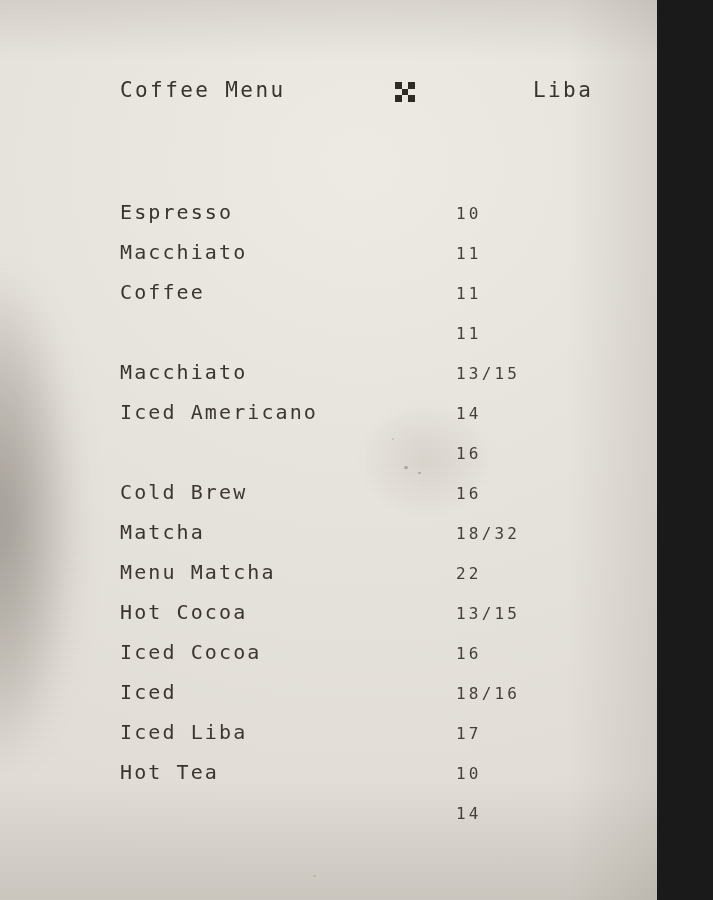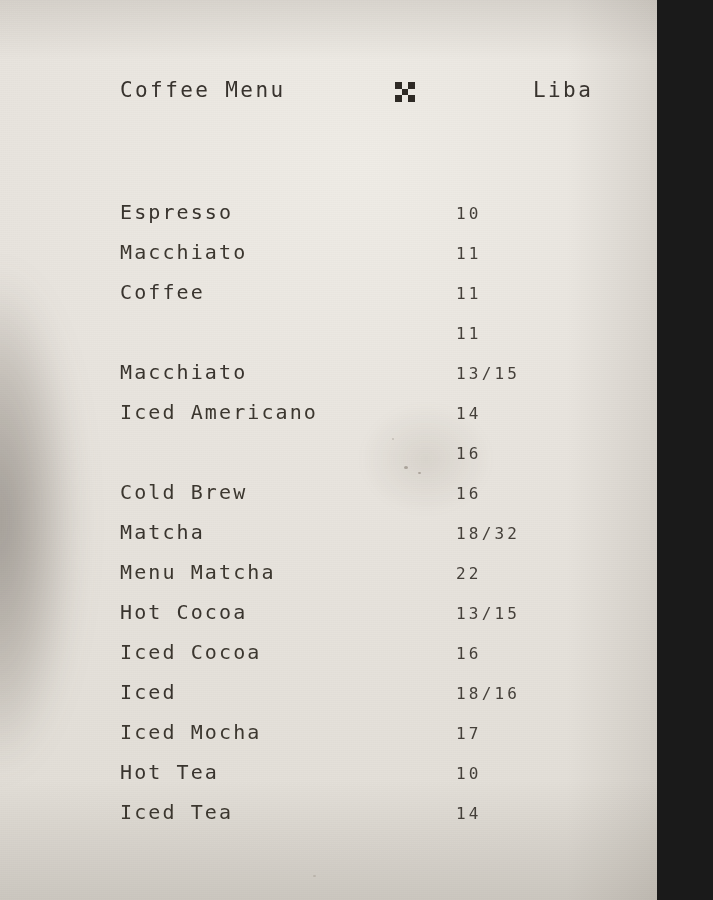--- a/index.html
+++ b/index.html
@@ -236,29 +236,28 @@
         </div>
         <div class="row">
           <div class="item-name">Iced Cocoa</div>
           <div class="item-price">16</div>
         </div>
         <div class="row">
           <div class="item-name">Iced</div>
           <div class="item-price">18/16</div>
         </div>
         <div class="row">
-          <div class="item-name">Iced Mocha</div>
+          <div class="item-name">Iced Liba</div>
           <div class="item-price">17</div>
         </div>
         <div class="row">
           <div class="item-name">Hot Tea</div>
           <div class="item-price">10</div>
         </div>
         <div class="row">
-          <div class="item-name">Iced Tea</div>
           <div class="item-price">14</div>
         </div>
       </div>
 
   </div>
 
   <div class="grain"></div>
 </div>
 
 </body></html>

